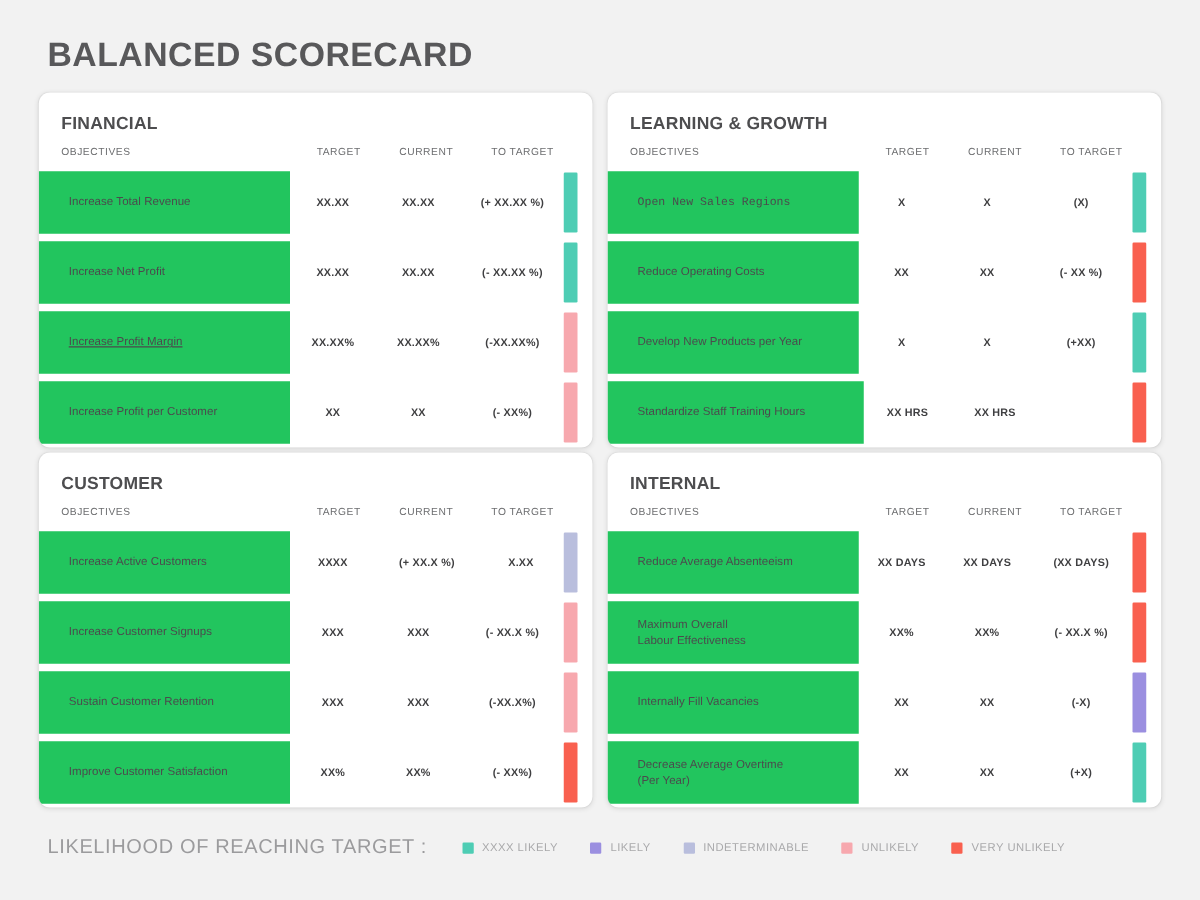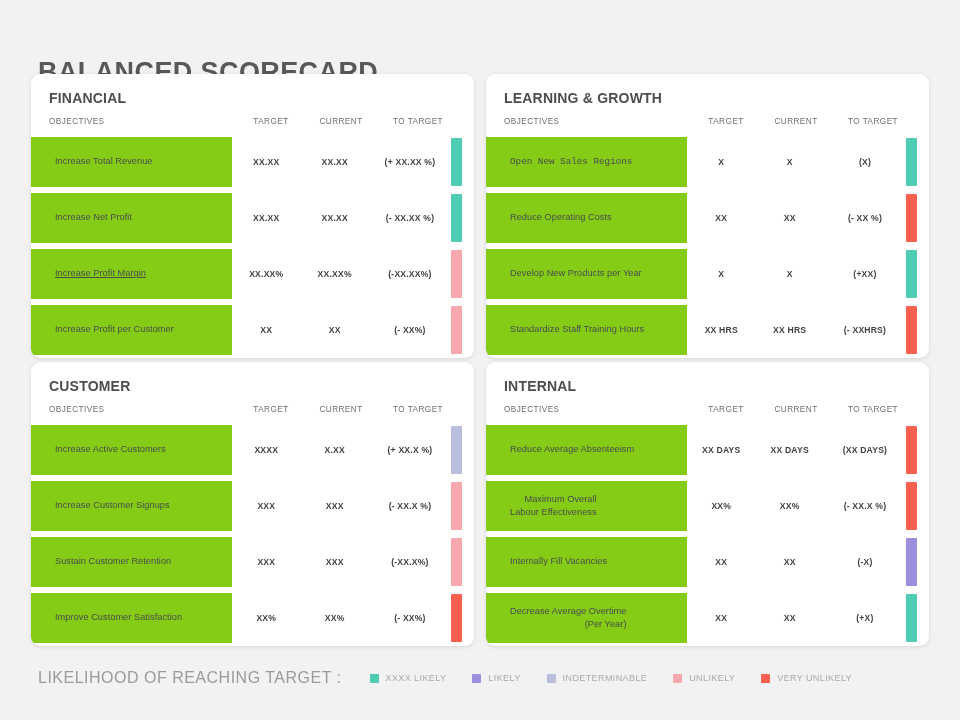--- a/index.html
+++ b/index.html
@@ -26,21 +26,20 @@
   
   .page-title {
     position: absolute;
     left: 38px;
     top: 31px;
     font-size: 27px;
     font-weight: bold;
     letter-spacing: 0.4px;
     color: #58585a;
     line-height: 1;
-    margin-top: 28px;
   }
 
   
   .grid {
     position: absolute;
     left: 31px;
     top: 74px;
     width: 898px;
     height: 572px;
     display: grid;
@@ -117,26 +116,25 @@
     align-items: stretch;
   }
 
   .cell-obj {
     width: 205px;
     display: flex;
     align-items: center;
     padding-left: 24px;
     padding-right: 8px;
     margin: 3px 0;
-    background: #84cc16;
+    background: #22c55e;
     font-size: 9.2px;
     color: #4b4b4d;
     line-height: 1.45;
     letter-spacing: 0.05px;
-    text-align: right;
   }
 
   .cell-val {
     width: 70px;
     display: flex;
     align-items: center;
     justify-content: center;
     font-size: 8.6px;
     font-weight: bold;
     color: #3f3f41;
@@ -288,42 +286,41 @@
             <div class="cell-val">X</div>
             <div class="cell-val wide">(+XX)</div>
             <div class="bar-slot">
               <div class="status-bar" style="background: rgb(78, 205, 180);"></div>
             </div>
           </div>
           <div class="row">
             <div class="cell-obj" style="white-space: pre-line;">Standardize Staff Training Hours</div>
             <div class="cell-val">XX HRS</div>
             <div class="cell-val">XX HRS</div>
-            <div class="cell-val wide">(- XXHRS)</div>
             <div class="bar-slot">
               <div class="status-bar" style="background: rgb(249, 96, 79);"></div>
             </div>
           </div>
         </div>
       </div>
       <div class="card">
         <div class="card-title">CUSTOMER</div>
         <div class="col-head">
           <div class="h-obj">OBJECTIVES</div>
           <div class="h-val">TARGET</div>
           <div class="h-val">CURRENT</div>
           <div class="h-val wide">TO TARGET</div>
           <div class="h-spacer"></div>
         </div>
         <div class="rows">
           <div class="row">
             <div class="cell-obj" style="white-space: pre-line;">Increase Active Customers</div>
             <div class="cell-val">XXXX</div>
+            <div class="cell-val wide">(+ XX.X %)</div>
             <div class="cell-val">X.XX</div>
-            <div class="cell-val wide">(+ XX.X %)</div>
             <div class="bar-slot">
               <div class="status-bar" style="background: rgb(185, 190, 221);"></div>
             </div>
           </div>
           <div class="row">
             <div class="cell-obj" style="white-space: pre-line;">Increase Customer Signups</div>
             <div class="cell-val">XXX</div>
             <div class="cell-val">XXX</div>
             <div class="cell-val wide">(- XX.X %)</div>
             <div class="bar-slot">

